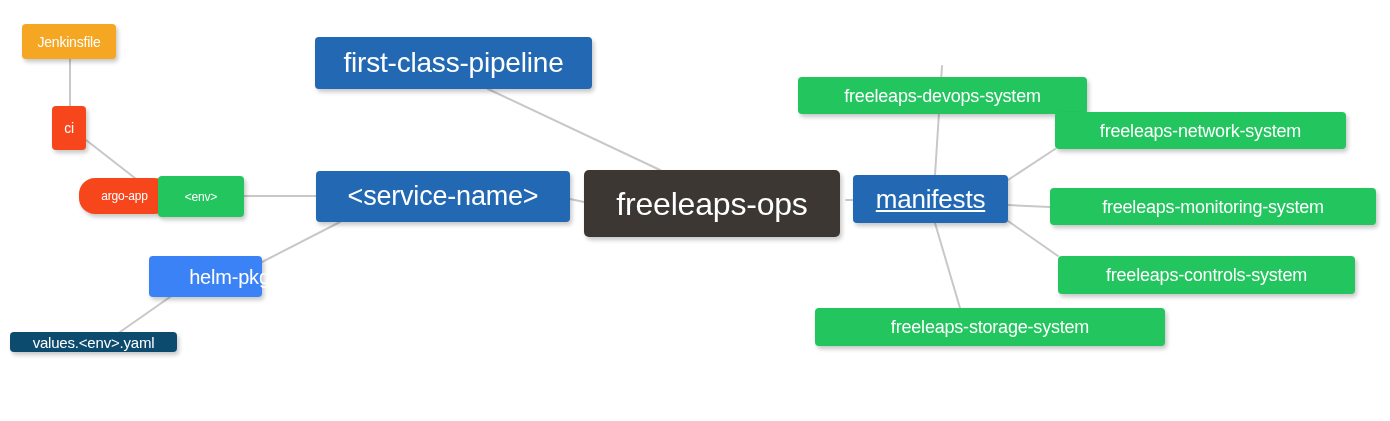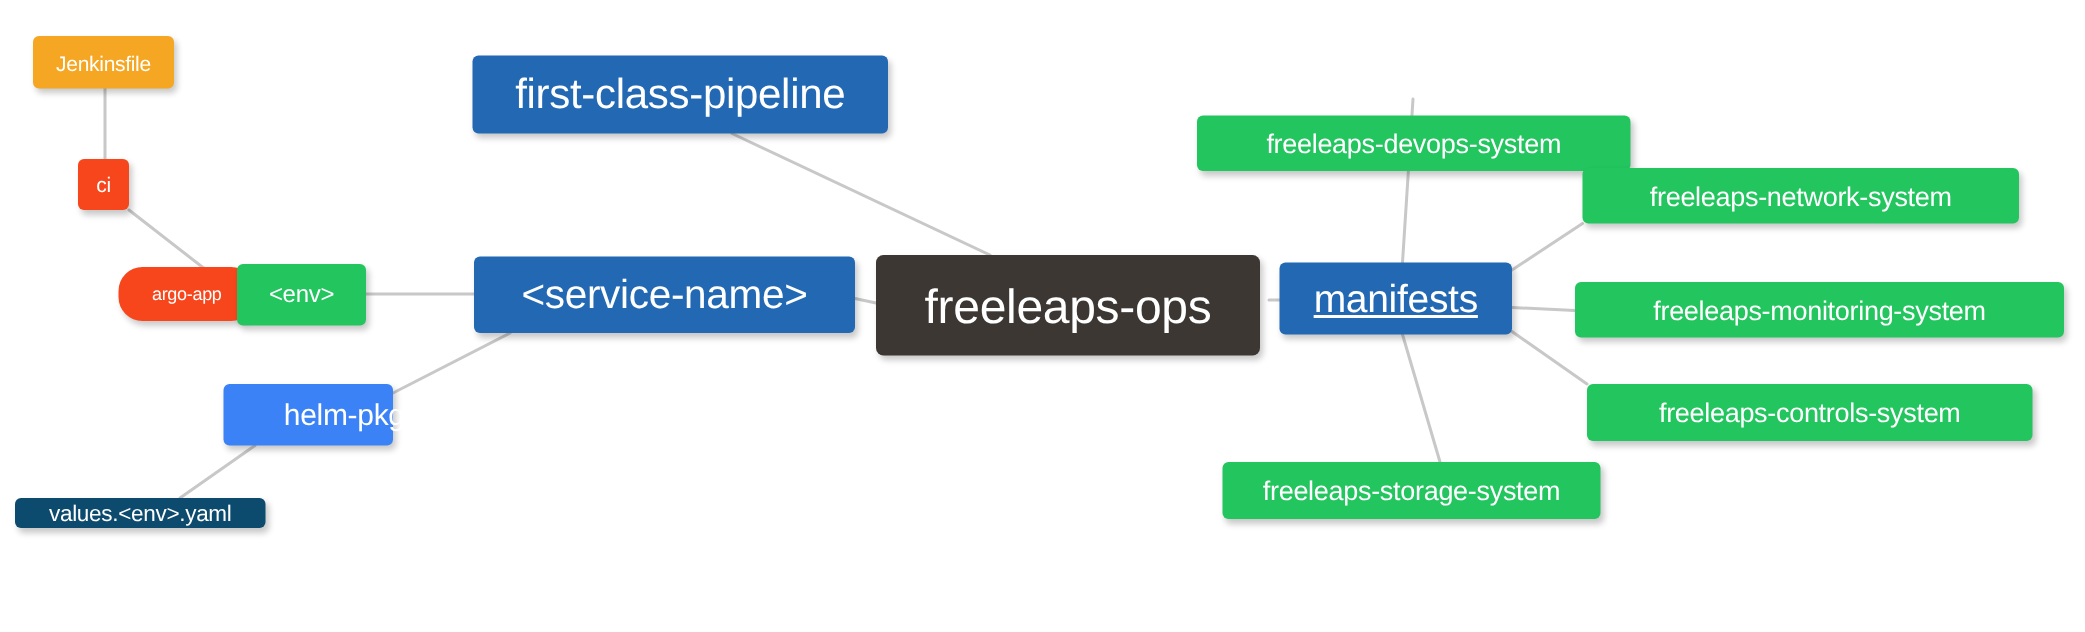--- a/index.html
+++ b/index.html
@@ -63,27 +63,27 @@
       <line x1="935" y1="175" x2="942" y2="66" stroke="#c8c8c8" stroke-width="2" stroke-linecap="round"></line>
       <line x1="1008" y1="180" x2="1055" y2="149" stroke="#c8c8c8" stroke-width="2" stroke-linecap="round"></line>
       <line x1="1008" y1="205" x2="1050" y2="207" stroke="#c8c8c8" stroke-width="2" stroke-linecap="round"></line>
       <line x1="1008" y1="221" x2="1058" y2="256" stroke="#c8c8c8" stroke-width="2" stroke-linecap="round"></line>
       <line x1="935" y1="223" x2="960" y2="308" stroke="#c8c8c8" stroke-width="2" stroke-linecap="round"></line>
     </svg>
   <div id="nodes">
       <div class="node" style="left: 22px; top: 24px; width: 94px; height: 35px; background: rgb(245, 166, 35); font-size: 14px; border-radius: 4px;">
         <span class="node-label">Jenkinsfile</span>
       </div>
-      <div class="node" style="left: 52px; top: 106px; width: 34px; height: 34px; background: rgb(248, 70, 28); font-size: 14px; border-radius: 4px;">
+      <div class="node" style="left: 52px; top: 106px; width: 34px; height: 44px; background: rgb(248, 70, 28); font-size: 14px; border-radius: 4px;">
         <span class="node-label">ci</span>
       </div>
       <div class="node" style="left: 32px; top: 178px; width: 91px; height: 36px; background: rgb(248, 70, 28); font-size: 12px; border-radius: 16px; margin-left: 47px;">
         <span class="node-label">argo-app</span>
       </div>
-      <div class="node" style="left: 158px; top: 176px; width: 86px; height: 41px; background: rgb(34, 197, 94); font-size: 16px; border-radius: 4px;">
+      <div class="node" style="left: 158px; top: 176px; width: 86px; height: 41px; background: rgb(34, 197, 94); font-size: 12px; border-radius: 4px;">
         <span class="node-label">&lt;env&gt;</span>
       </div>
       <div class="node" style="left: 149px; top: 256px; width: 113px; height: 41px; background: #3b82f6; font-size: 20px; border-radius: 4px; padding-left: 48px;">
         <span class="node-label">helm-pkg</span>
       </div>
       <div class="node" style="left: 10px; top: 332px; width: 167px; height: 20px; background: #0c4a6e; font-size: 15px; border-radius: 4px;">
         <span class="node-label">values.&lt;env&gt;.yaml</span>
       </div>
       <div class="node" style="left: 315px; top: 37px; width: 277px; height: 52px; background: rgb(34, 104, 179); font-size: 28px; border-radius: 4px;">
         <span class="node-label">first-class-pipeline</span>
@@ -102,17 +102,17 @@
       </div>
       <div class="node" style="left: 1055px; top: 112px; width: 291px; height: 37px; background: rgb(34, 197, 94); font-size: 18px; border-radius: 4px;">
         <span class="node-label">freeleaps-network-system</span>
       </div>
       <div class="node" style="left: 1050px; top: 188px; width: 326px; height: 37px; background: rgb(34, 197, 94); font-size: 18px; border-radius: 4px; justify-content: center;">
         <span class="node-label">freeleaps-monitoring-system</span>
       </div>
       <div class="node" style="left: 1058px; top: 256px; width: 297px; height: 38px; background: rgb(34, 197, 94); font-size: 18px; border-radius: 4px;">
         <span class="node-label">freeleaps-controls-system</span>
       </div>
-      <div class="node" style="left: 815px; top: 308px; width: 252px; height: 38px; background: rgb(34, 197, 94); font-size: 18px; border-radius: 4px;">
+      <div class="node" style="left: 815px; top: 308px; width: 350px; height: 38px; background: rgb(34, 197, 94); font-size: 18px; border-radius: 4px;">
         <span class="node-label">freeleaps-storage-system</span>
       </div>
     </div>
 </div>
 
 </body></html>

